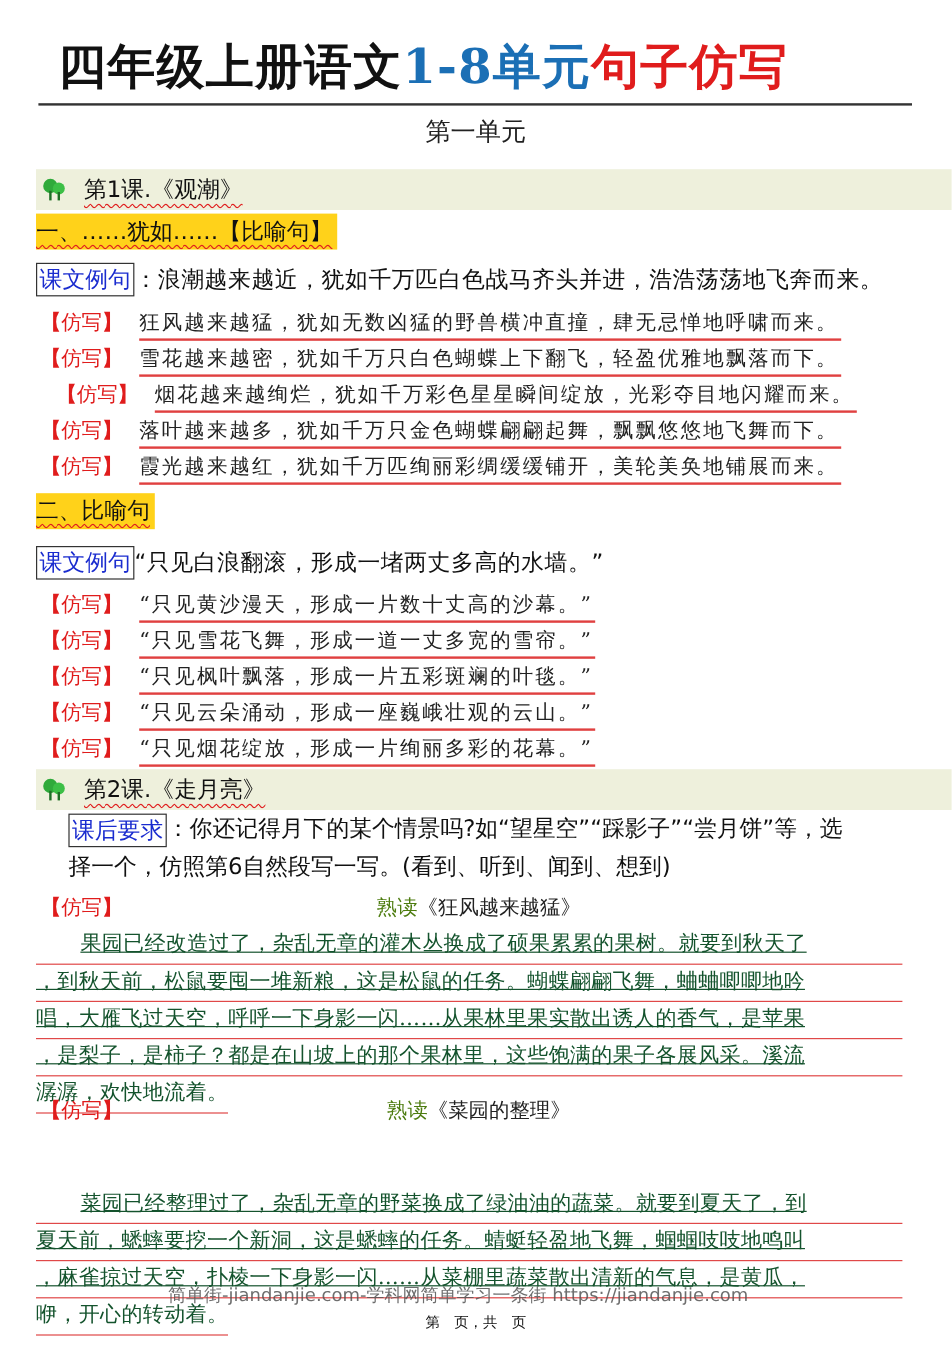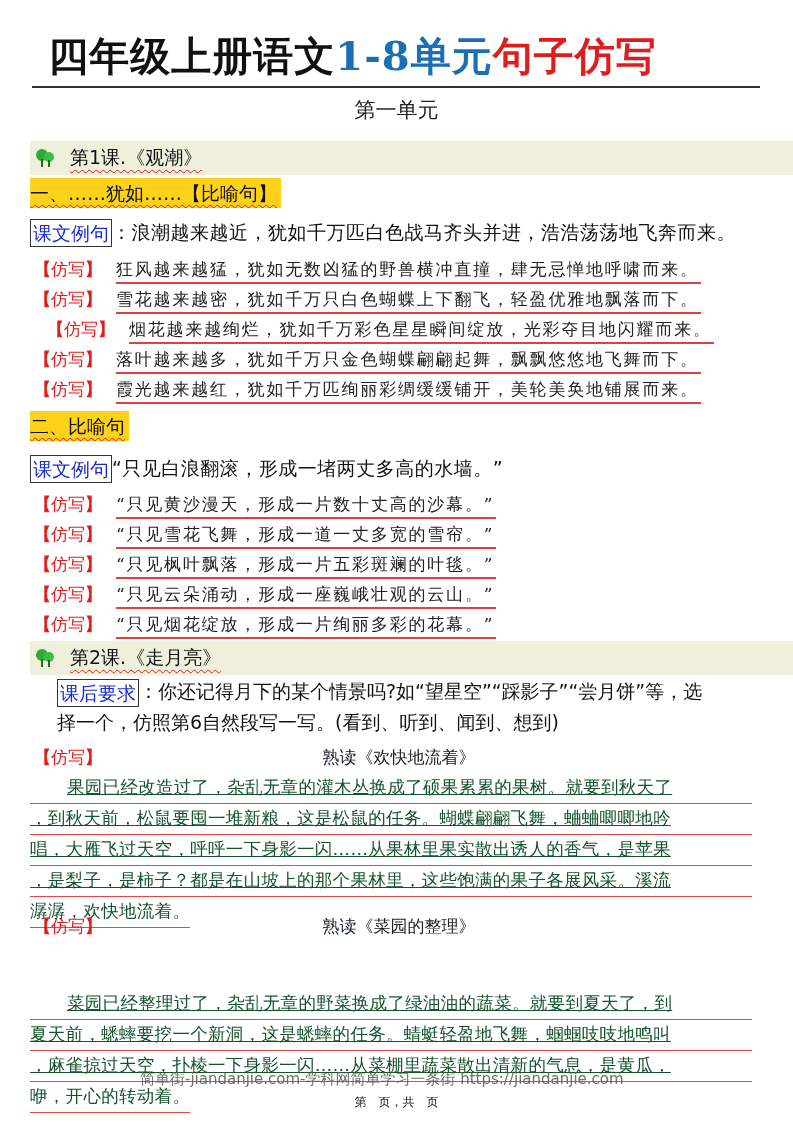--- a/index.html
+++ b/index.html
@@ -54,21 +54,21 @@
   .req-line {
     position: absolute; left: 30px; width: 735px; font-size: 19px; color: #111; line-height: 30px;
     white-space: nowrap;
     padding-left: 27px;
   }
   .passage-head { position: absolute; left: 34px; width: 730px; height: 28px; }
   .passage-title {
     position: absolute; left: 0; width: 730px; text-align: center; top: 0;
     font-family: "DejaVu Serif", "Liberation Serif", serif; font-size: 17px; line-height: 26px;
   }
-  .passage-title .read { color: #0f172a; }
+  .passage-title .read { color: #4d7c0f; }
   .passage-title .book { color: #222; }
   .passage {
     position: absolute; left: 30px; width: 722px;
     font-family: "DejaVu Serif", "Liberation Serif", serif; font-size: 17.5px; color: #14532d; text-decoration: underline;
   }
   .pline {
     height: 31px; line-height: 29px; white-space: nowrap; overflow: hidden;
     border-bottom: 1.5px solid #e04848; box-sizing: border-box; letter-spacing: 0.3px;
   }
   .pline.first { padding-left: 37px; }
@@ -154,21 +154,21 @@
   <span class="lesson-title">第2课.《走月亮》</span>
 </div>
 
 <div class="req-line" style="top:676px;">
   <span class="example-box">课后要求</span><span>：你还记得月下的某个情景吗?如“望星空”“踩影子”“尝月饼”等，选</span>
 </div>
 <div class="req-line" style="top:707px;">择一个，仿照第6自然段写一写。(看到、听到、闻到、想到)</div>
 
 <div class="passage-head" style="top:744px;">
   <span class="tag"><span class="br">【</span><span>仿写</span><span class="br">】</span></span>
-  <div class="passage-title"><span class="read">熟读</span><span class="book">《欢快地流着》</span></div>
+  <div class="passage-title"><span class="read">熟读</span><span class="book">《狂风越来越猛》</span></div>
 </div>
 <div class="passage" style="top:773px;">
   <div class="pline first">果园已经改造过了，杂乱无章的灌木丛换成了硕果累累的果树。就要到秋天了</div>
   <div class="pline">，到秋天前，松鼠要囤一堆新粮，这是松鼠的任务。蝴蝶翩翩飞舞，蛐蛐唧唧地吟</div>
   <div class="pline">唱，大雁飞过天空，呼呼一下身影一闪……从果林里果实散出诱人的香气，是苹果</div>
   <div class="pline">，是梨子，是柿子？都是在山坡上的那个果林里，这些饱满的果子各展风采。溪流</div>
   <div class="pline last">潺潺，欢快地流着。</div>
 </div>
 
 <div class="passage-head" style="top:913px;">

